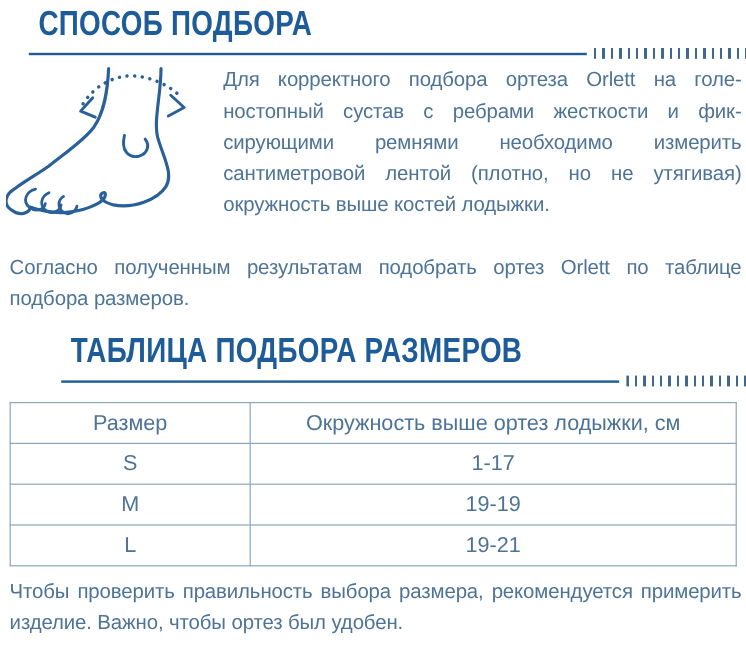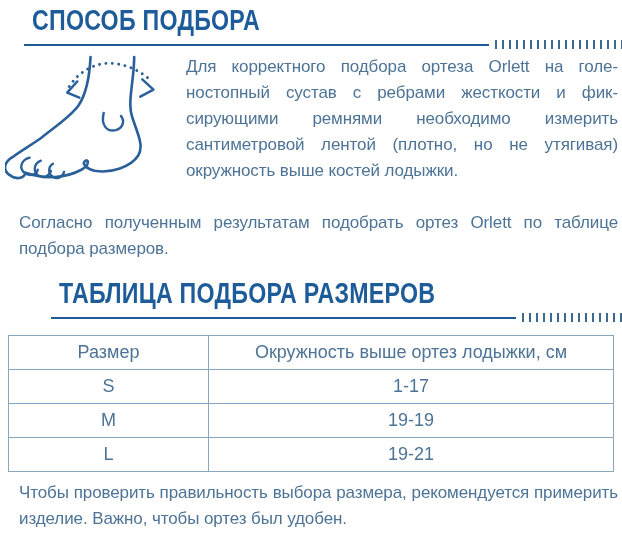--- a/index.html
+++ b/index.html
@@ -26,21 +26,21 @@
   .rule{width:465px;height:2px;background:var(--heading);}
   .ticks{
     flex:1;height:9px;margin-left:6px;
     background:repeating-linear-gradient(90deg,var(--ticks) 0 2px,transparent 2px 7px);
   }
   .intro-row{display:flex;align-items:flex-start;padding:0 4px 0 5px;margin-top:3px;}
   .illustration{width:168px;height:134px;flex:0 0 auto;color:var(--illustration);}
   .illustration path{fill:none;stroke:currentColor;}
   .body-text{font-size:17px;line-height:26px;text-align:justify;letter-spacing:-0.1px;}
   .intro-text{flex:1;margin-left:13px;margin-top:2px;}
-  .paragraph{padding:0 4px 0 19px;margin-top:9px;}
+  .paragraph{padding:0 4px 0 8px;margin-top:9px;}
   .size-table{
     border-collapse:collapse;margin:13px 8px 0;width:606px;
     font-size:18px;color:var(--body-text);
   }
   .size-table th,.size-table td{
     border:1px solid var(--table-border);text-align:center;vertical-align:middle;
     font-weight:400;height:34px;padding:0 10px;
   }
   .size-table .col-size{width:200px;}
   .note{margin-top:8px;}

